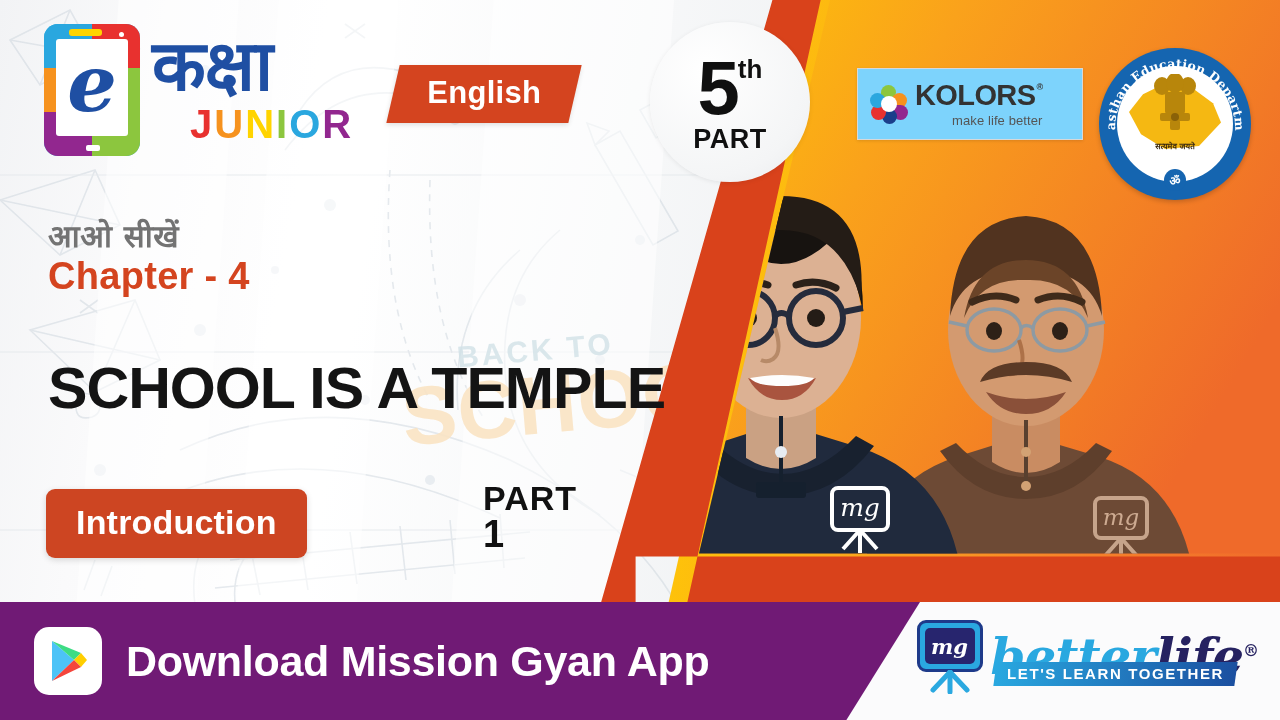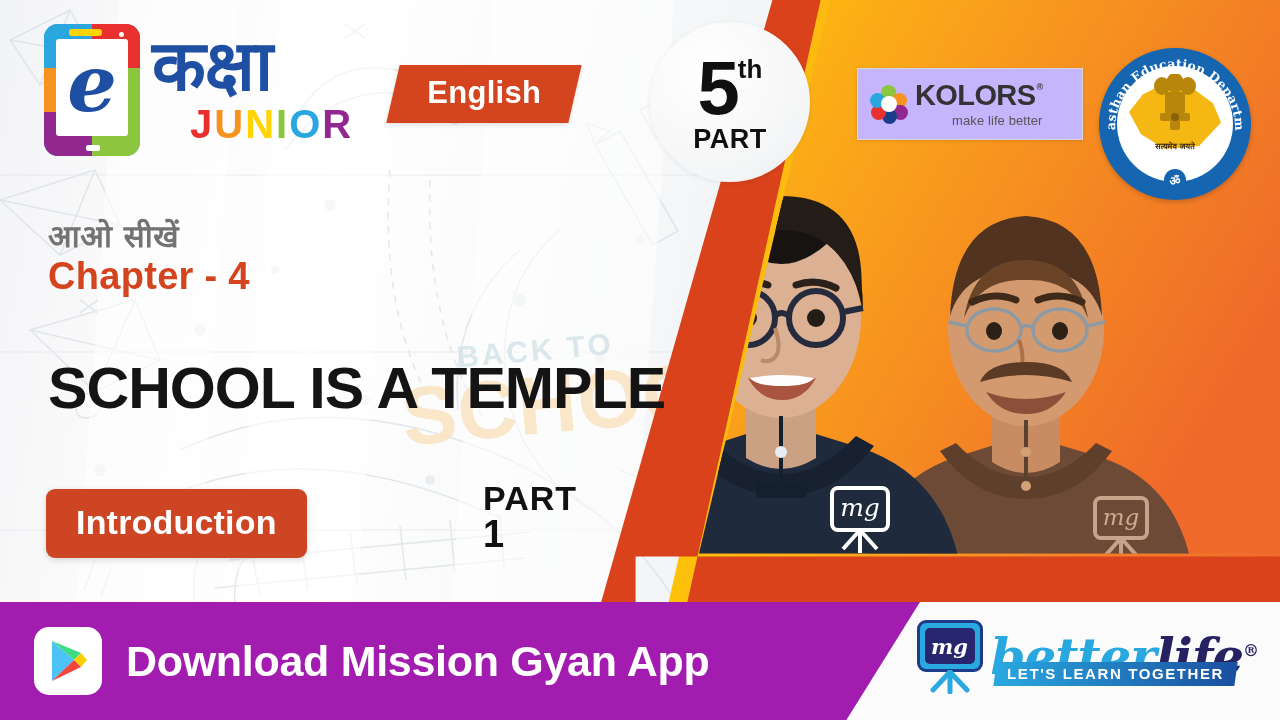--- a/index.html
+++ b/index.html
@@ -187,21 +187,21 @@
 
   
   .part-block { position: absolute; left: 483px; top: 481px; width: 110px; }
   .part-word { font-size: 34px; font-weight: 900; color: #111; letter-spacing: 1px; line-height: 1; }
   .part-num  { font-size: 38px; font-weight: 900; color: #111; line-height: 1.05; }
 
   
   .kolors-card {
     position: absolute; left: 857px; top: 68px;
     width: 226px; height: 72px;
-    background: #c4b5fd; border: 1px solid #d8d8d8;
+    background: #7dd3fc; border: 1px solid #d8d8d8;
     display: flex; align-items: center; padding-left: 12px;
     box-sizing: border-box;
     box-shadow: 0 1px 3px rgba(0,0,0,.12);
   }
   .kolors-ring { position: relative; width: 38px; height: 38px; flex: none; }
   .kr { position: absolute; width: 15px; height: 15px; border-radius: 50% 50% 50% 0; }
   .kolors-hole { position: absolute; left: 11px; top: 11px; width: 16px; height: 16px; background: #fff; border-radius: 50%; }
   .kolors-txt { margin-left: 7px; }
   .kolors-name {
     font-size: 29px; font-weight: 800; color: #333; letter-spacing: -.6px; line-height: 1;
@@ -250,21 +250,21 @@
   
   .bottom-strip {
     position: absolute; left: 0; bottom: 0;
     width: 1280px; height: 118px;
     background: #fbfbfc;
     overflow: hidden;
   }
   .bottom-black {
     position: absolute; left: 0; top: 0;
     width: 920px; height: 118px;
-    background: #a21caf;
+    background: #701a75;
     clip-path: polygon(0 0, 100% 0, 92% 100%, 0 100%);
     display: flex; align-items: center;
   }
   .play-icon {
     margin-left: 34px;
     width: 68px; height: 68px;
     background: #fff; border-radius: 15px;
     display: flex; align-items: center; justify-content: center;
     flex: none;
   }

